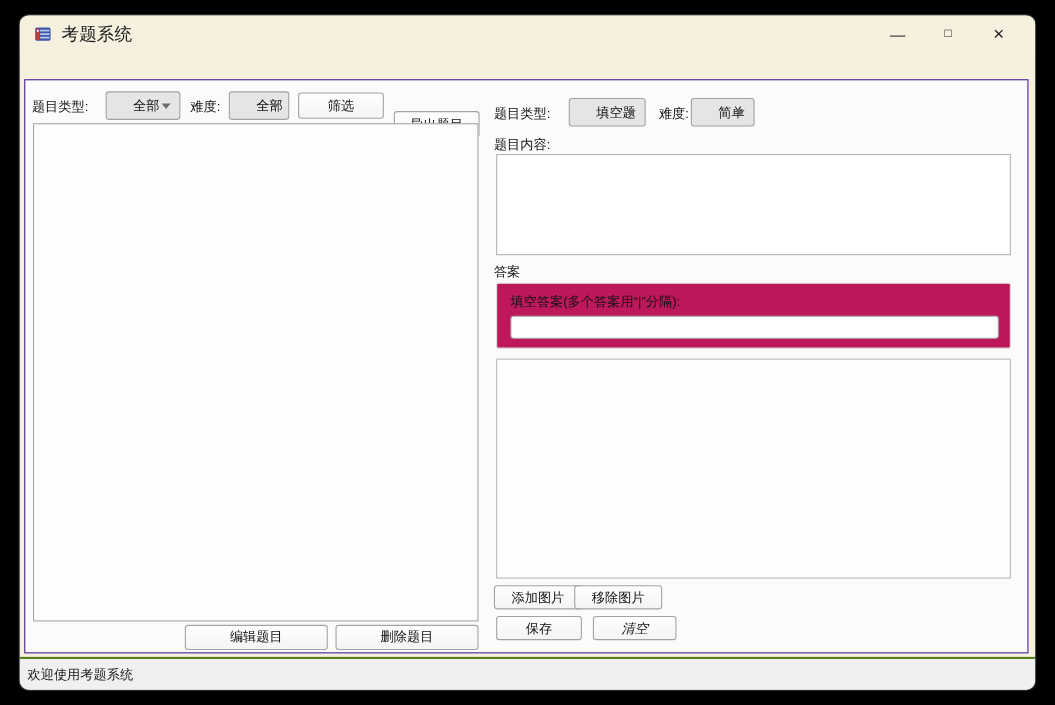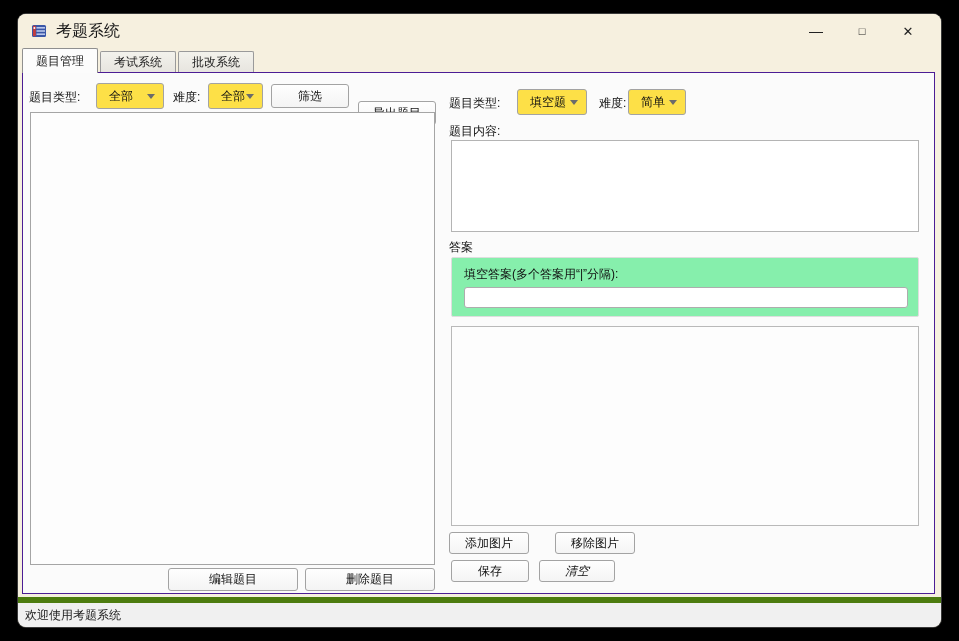--- a/index.html
+++ b/index.html
@@ -31,51 +31,51 @@
                 border-color:#8f8f8f; z-index:4; }
   .tab.inactive { height:21px; background:#edece6; margin-left:2px;
                   background:linear-gradient(#f3f2ec,#e7e5df); }
 
   
   .tabpage { position:absolute; left:4px; right:6px; top:58px; bottom:33px;
              background:#fbfbfb; border:1px solid #4c1d95; z-index:2; }
 
   .lbl { position:absolute; font-size:12px; color:#111; white-space:nowrap; }
 
-  .combo { position:absolute; background:#fde047; border:1px solid #a3a3a3;
+  .combo { position:absolute; background:#e5e5e5; border:1px solid #a3a3a3;
            border-radius:3px; display:flex; align-items:center;
-           font-size:12px; color:#111; padding-left:12px; }
+           font-size:12px; color:#111; padding-left:24px; }
   .combo .arrow { position:absolute; right:8px; top:50%; margin-top:-2px;
                   width:0; height:0; border-left:4px solid transparent;
                   border-right:4px solid transparent; border-top:5px solid #6b6b6b; }
 
   .btn { position:absolute; background:linear-gradient(#fefefe,#f4f4f4);
          border:1px solid #a3a3a3; border-radius:3px; font-size:12px; color:#111;
          display:flex; align-items:center; justify-content:center; cursor:default; }
 
   .listbox { position:absolute; left:7px; top:39px; width:405px; height:453px;
              background:#fdfdfd; border:1px solid #a5a5a5; }
 
   .textarea { position:absolute; left:428px; top:67px; width:468px; height:92px;
               background:#fff; border:1px solid #b4b4b4; }
 
   .answer-frame { position:absolute; left:428px; top:184px; width:468px; height:60px;
-                  background:#86efac; border:1px solid #dedede; border-radius:2px; }
+                  background:#be185d; border:1px solid #dedede; border-radius:2px; }
   .answer-frame .frame-lbl { position:absolute; left:12px; top:8px; font-size:12px; color:#111; }
   .answer-input { position:absolute; left:12px; top:29px; width:444px; height:21px;
                   background:#fff; border:1px solid #adadad; border-radius:3px;
                   font-size:12px; padding:0 6px; outline:none;
                   font-family:"Liberation Sans","DejaVu Sans",sans-serif; }
 
   .preview { position:absolute; left:428px; top:253px; width:468px; height:200px;
              background:#fdfdfd; border:1px solid #b9b9b9; }
 
   
   .statusbar { position:absolute; left:0; right:0; bottom:0; height:30px;
-               background:#f0f0f0; border-top:6px solid #4d7c0f;
+               background:#f0f0f0; border-top:2px solid #4d7c0f;
                display:flex; align-items:center; padding-left:7px;
                border-radius:0 0 8px 8px; }
   .statusbar span { font-size:12px; color:#1a1a1a; }
 </style>
 </head>
 <body>
 
 <div class="window">
 
   <div class="titlebar">
@@ -88,25 +88,20 @@
       <circle cx="3.4" cy="5" r="1" fill="#ffffff"></circle>
     </svg>
     <span class="app-title">考题系统</span>
     <div class="win-controls">
       <span class="win-btn min">—</span>
       <span class="win-btn max">□</span>
       <span class="win-btn close">✕</span>
     </div>
   </div>
 
-  <div class="tabstrip">
-    <div class="tab active">题目管理</div>
-    <div class="tab inactive">考试系统</div>
-    <div class="tab inactive">批改系统</div>
-  </div>
 
   <div class="tabpage">
 
     <span class="lbl" style="left:6px; top:16px;">题目类型:</span>
     <div class="combo" style="left:73px; top:10px; width:68px; height:26px;">
       <span>全部</span>
       <span class="arrow"></span>
     </div>
     <span class="lbl" style="left:150px; top:16px;">难度:</span>
     <div class="combo" style="left:185px; top:10px; width:55px; height:26px;">
@@ -137,21 +132,21 @@
 
     <span class="lbl" style="left:426px; top:166px;">答案</span>
     <div class="answer-frame">
       <span class="frame-lbl">填空答案(多个答案用“|”分隔):</span>
       <input class="answer-input" type="text" value="" style="">
     </div>
 
     <div class="preview"></div>
 
     <div class="btn" style="left:426px; top:459px; width:80px; height:22px;">添加图片</div>
-    <div class="btn" style="left:532px; top:459px; width:80px; height:22px;">移除图片</div>
+    <div class="btn" style="left:499px; top:459px; width:80px; height:22px;">移除图片</div>
     <div class="btn" style="left:428px; top:487px; width:78px; height:22px;">保存</div>
     <div class="btn" style="left:516px; top:487px; width:76px; height:22px;font-style:italic;">清空</div>
   </div>
 
   <div class="statusbar">
     <span>欢迎使用考题系统</span>
   </div>
 
 </div>
 

